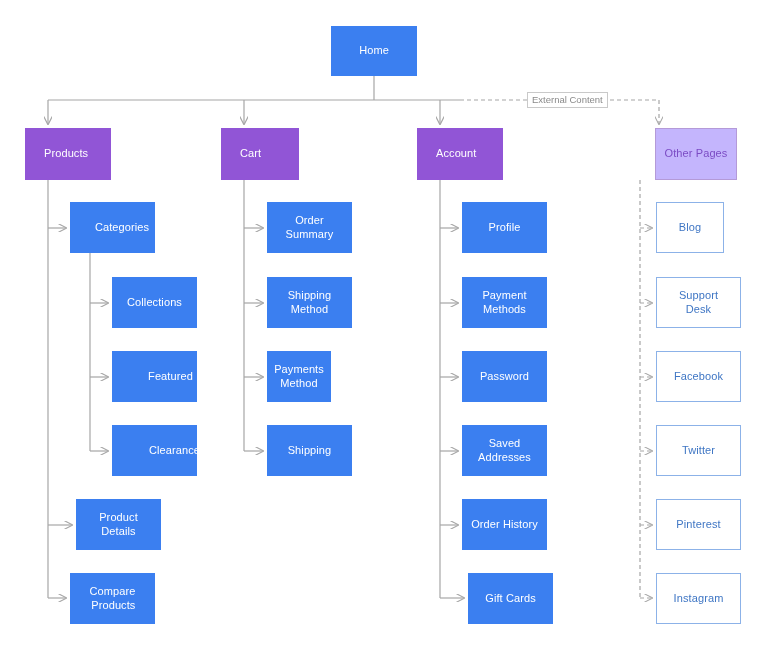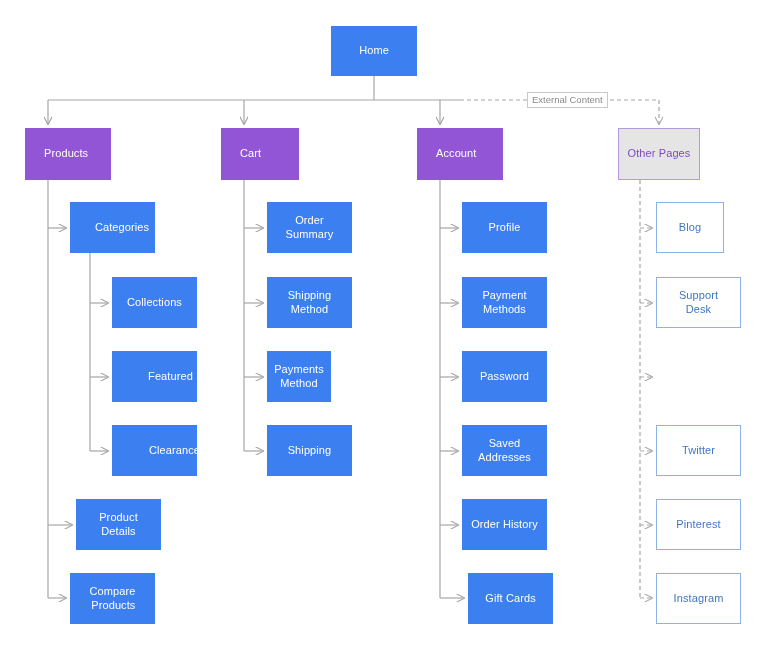--- a/index.html
+++ b/index.html
@@ -51,23 +51,24 @@
     justify-content: flex-start;
     text-align: left;
     padding-left: 18px;
   }
   .node.page {
     background: #3b7ff0;
     color: #ffffff;
     border: 1px solid #3b7ff0;
   }
   .node.outline-purple {
-    background: #e5e5e5;
+    background: #c4b5fd;
     color: #7b4bc4;
     border: 1px solid #b49ad8;
+    margin-left: 37px;
   }
   .node.outline-blue {
     background: #ffffff;
     color: #3f76c4;
     border: 1px solid #8cb2e8;
   }
   .edge-label {
     position: absolute;
     box-sizing: border-box;
     background: #ffffff;
@@ -175,17 +176,18 @@
 Methods</div>
   <div class="node page" style="left:462px; top:351px; width:85px; height:51px;">Password</div>
   <div class="node page" style="left:462px; top:425px; width:85px; height:51px;">Saved
 Addresses</div>
   <div class="node page" style="left:462px; top:499px; width:85px; height:51px;">Order History</div>
   <div class="node page" style="left:468px; top:573px; width:85px; height:51px;">Gift Cards</div>
 
   <div class="node outline-blue" style="left:656px; top:202px; width:68px; height:51px;">Blog</div>
   <div class="node outline-blue" style="left:656px; top:277px; width:85px; height:51px;">Support
 Desk</div>
+  <div class="node outline-blue" style="left:656px; top:351px; width:85px; height:51px;">Facebook</div>
   <div class="node outline-blue" style="left:656px; top:425px; width:85px; height:51px;">Twitter</div>
   <div class="node outline-blue" style="left:656px; top:499px; width:85px; height:51px;">Pinterest</div>
   <div class="node outline-blue" style="left:656px; top:573px; width:85px; height:51px;">Instagram</div>
 
 </div>
 
 </body></html>

